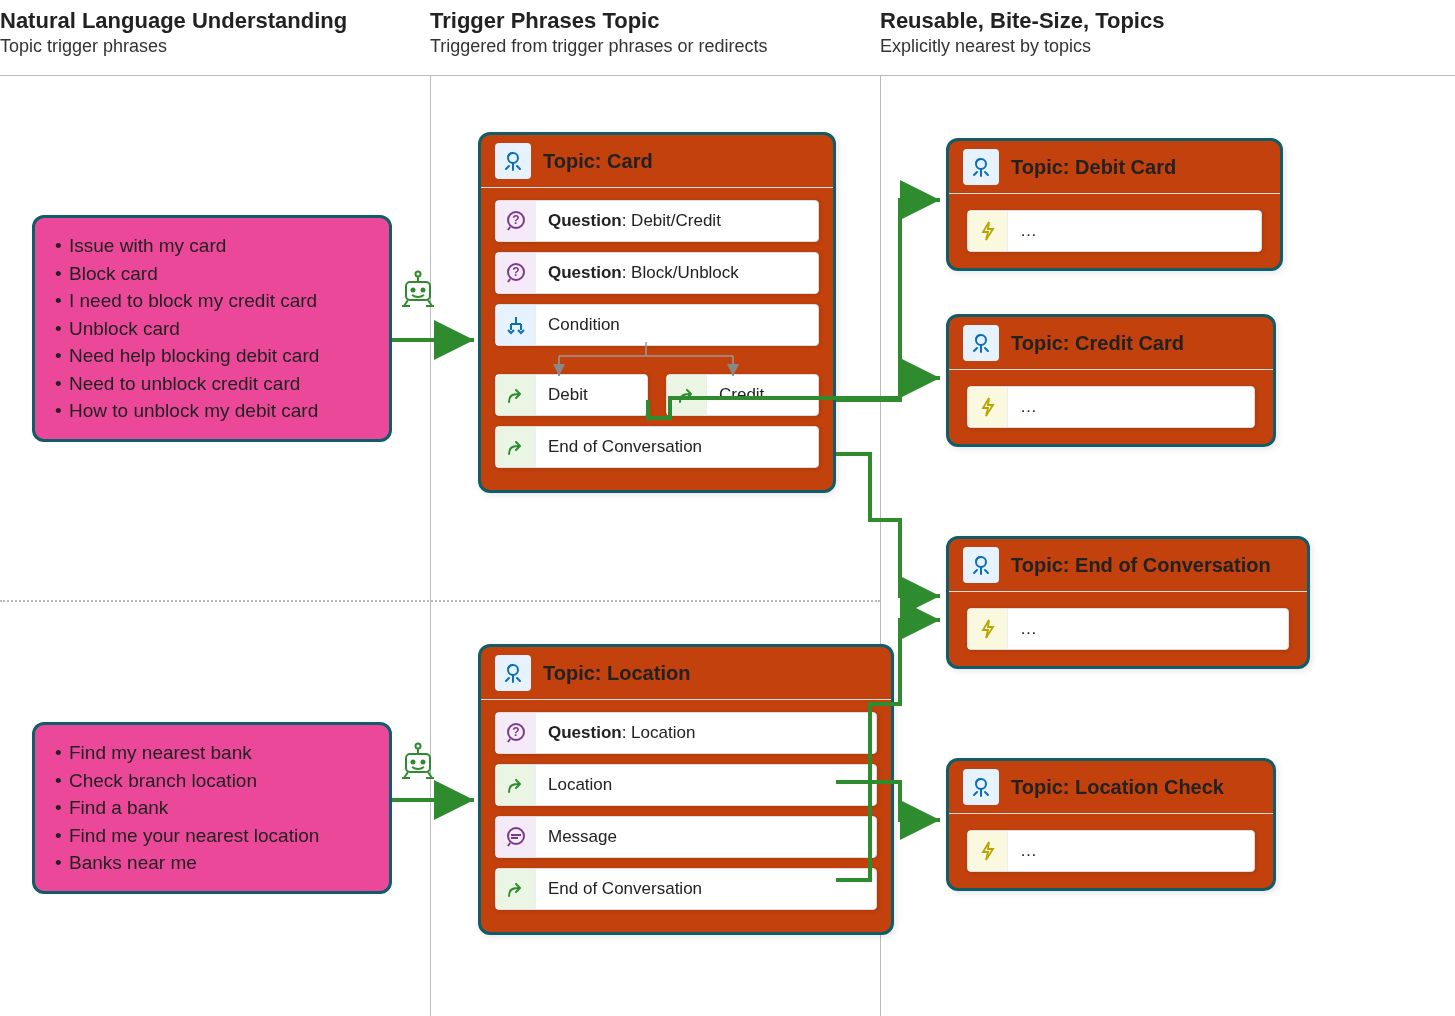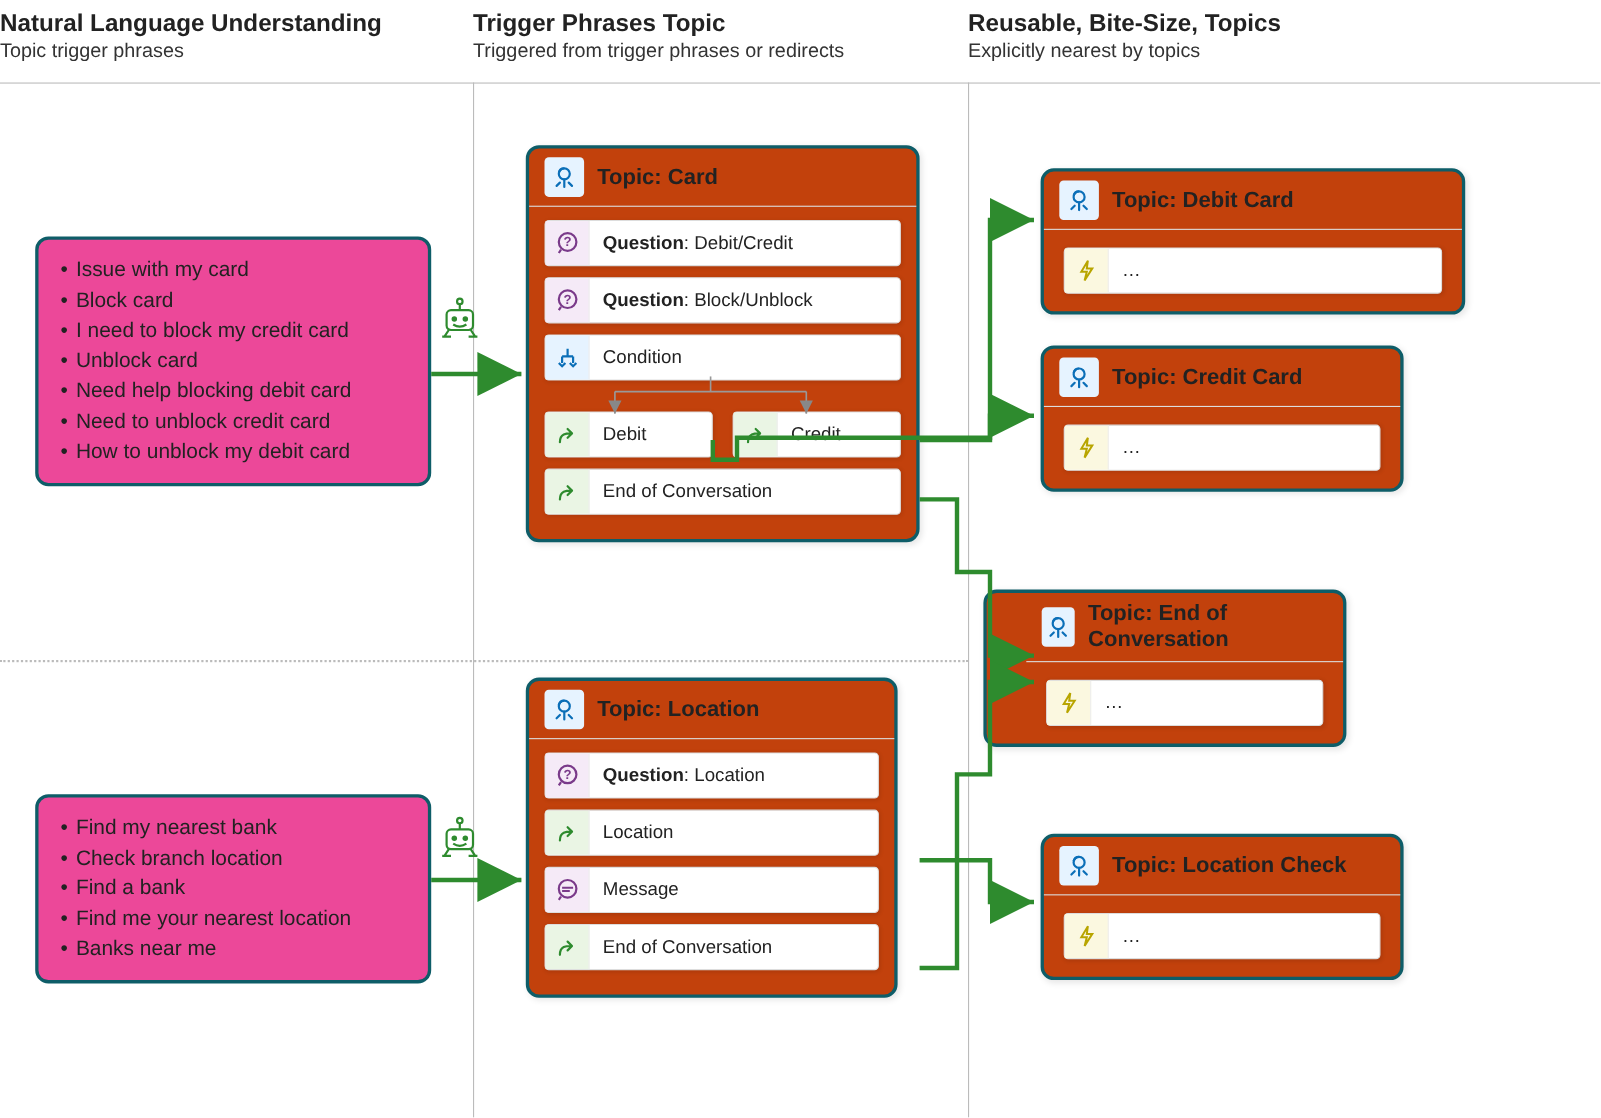--- a/index.html
+++ b/index.html
@@ -314,21 +314,21 @@
       <div class="icon-cell bg-green">
           <svg class="icon" viewBox="0 0 22 22">
             <use href="#ico-redirect"></use>
           </svg>
         </div>
       <div class="text-cell">End of Conversation</div>
     </div>
   </div>
 </div>
 
-<div class="topic-card" style="left:478px; top:616px; width:338px;">
+<div class="topic-card" style="left:478px; top:644px; width:416px;">
   <div class="topic-header">
     <div class="icon-wrap">
         <svg class="icon" viewBox="0 0 22 22">
           <use href="#ico-trigger"></use>
         </svg>
       </div>
     <div class="title">Topic: Location</div>
   </div>
   <div class="topic-body">
     <div class="node-row">
@@ -359,21 +359,21 @@
       <div class="icon-cell bg-green">
           <svg class="icon" viewBox="0 0 22 22">
             <use href="#ico-redirect"></use>
           </svg>
         </div>
       <div class="text-cell">End of Conversation</div>
     </div>
   </div>
 </div>
 
-<div class="topic-card mini-topic" style="left:946px; top:138px; width:386px;margin-top:15px;">
+<div class="topic-card mini-topic" style="left:946px; top:138px; width:337px;">
   <div class="topic-header">
     <div class="icon-wrap">
         <svg class="icon" viewBox="0 0 22 22">
           <use href="#ico-trigger"></use>
         </svg>
       </div>
     <div class="title">Topic: Debit Card</div>
   </div>
   <div class="topic-body">
     <div class="node-row">
@@ -401,21 +401,21 @@
       <div class="icon-cell bg-yellow">
           <svg class="icon" viewBox="0 0 22 22">
             <use href="#ico-bolt"></use>
           </svg>
         </div>
       <div class="text-cell">…</div>
     </div>
   </div>
 </div>
 
-<div class="topic-card mini-topic" style="left:894px; top:536px; width:330px;padding-left:36px;">
+<div class="topic-card mini-topic" style="left:946px; top:536px; width:364px;">
   <div class="topic-header">
     <div class="icon-wrap">
         <svg class="icon" viewBox="0 0 22 22">
           <use href="#ico-trigger"></use>
         </svg>
       </div>
     <div class="title">Topic: End of Conversation</div>
   </div>
   <div class="topic-body">
     <div class="node-row">

